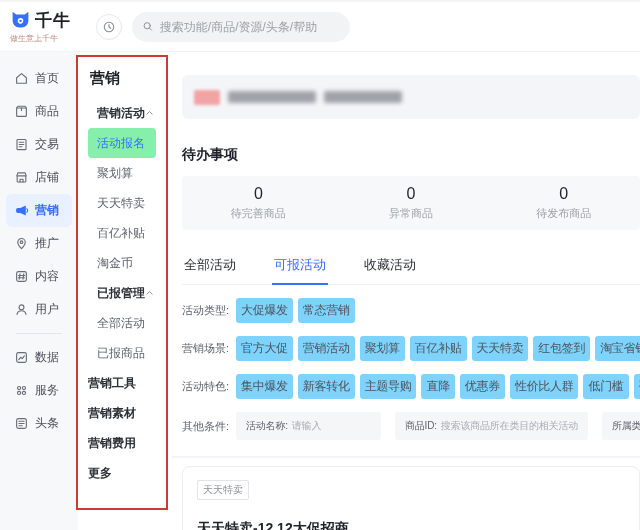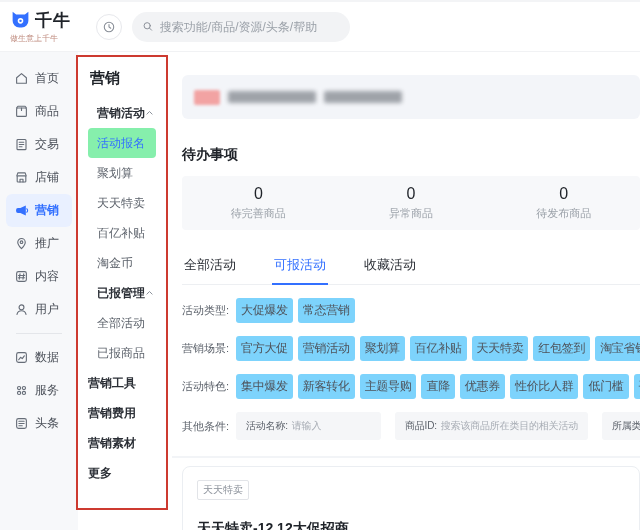--- a/index.html
+++ b/index.html
@@ -237,22 +237,22 @@
             <span>已报管理</span>
             <span class="ci">
               <svg viewBox="0 0 12 10" fill="none" stroke="#8a9099" stroke-width="1.3" stroke-linecap="round" stroke-linejoin="round">
                 <path d="M2.5 6.5 6 3l3.5 3.5"></path>
               </svg>
             </span>
           </div>
           <div class="ss-sub">全部活动</div>
           <div class="ss-sub">已报商品</div>
           <div class="ss-plain">营销工具</div>
+          <div class="ss-plain">营销素材</div>
           <div class="ss-plain">营销费用</div>
-          <div class="ss-plain">营销素材</div>
           <div class="ss-plain">更多</div>
         </div>
     </div>
   </div>
 
   <div class="main">
     <div class="banner">
       <div class="red-block"></div>
       <div class="gray-bar" style="width:88px"></div>
       <div class="gray-bar" style="width:78px"></div>

